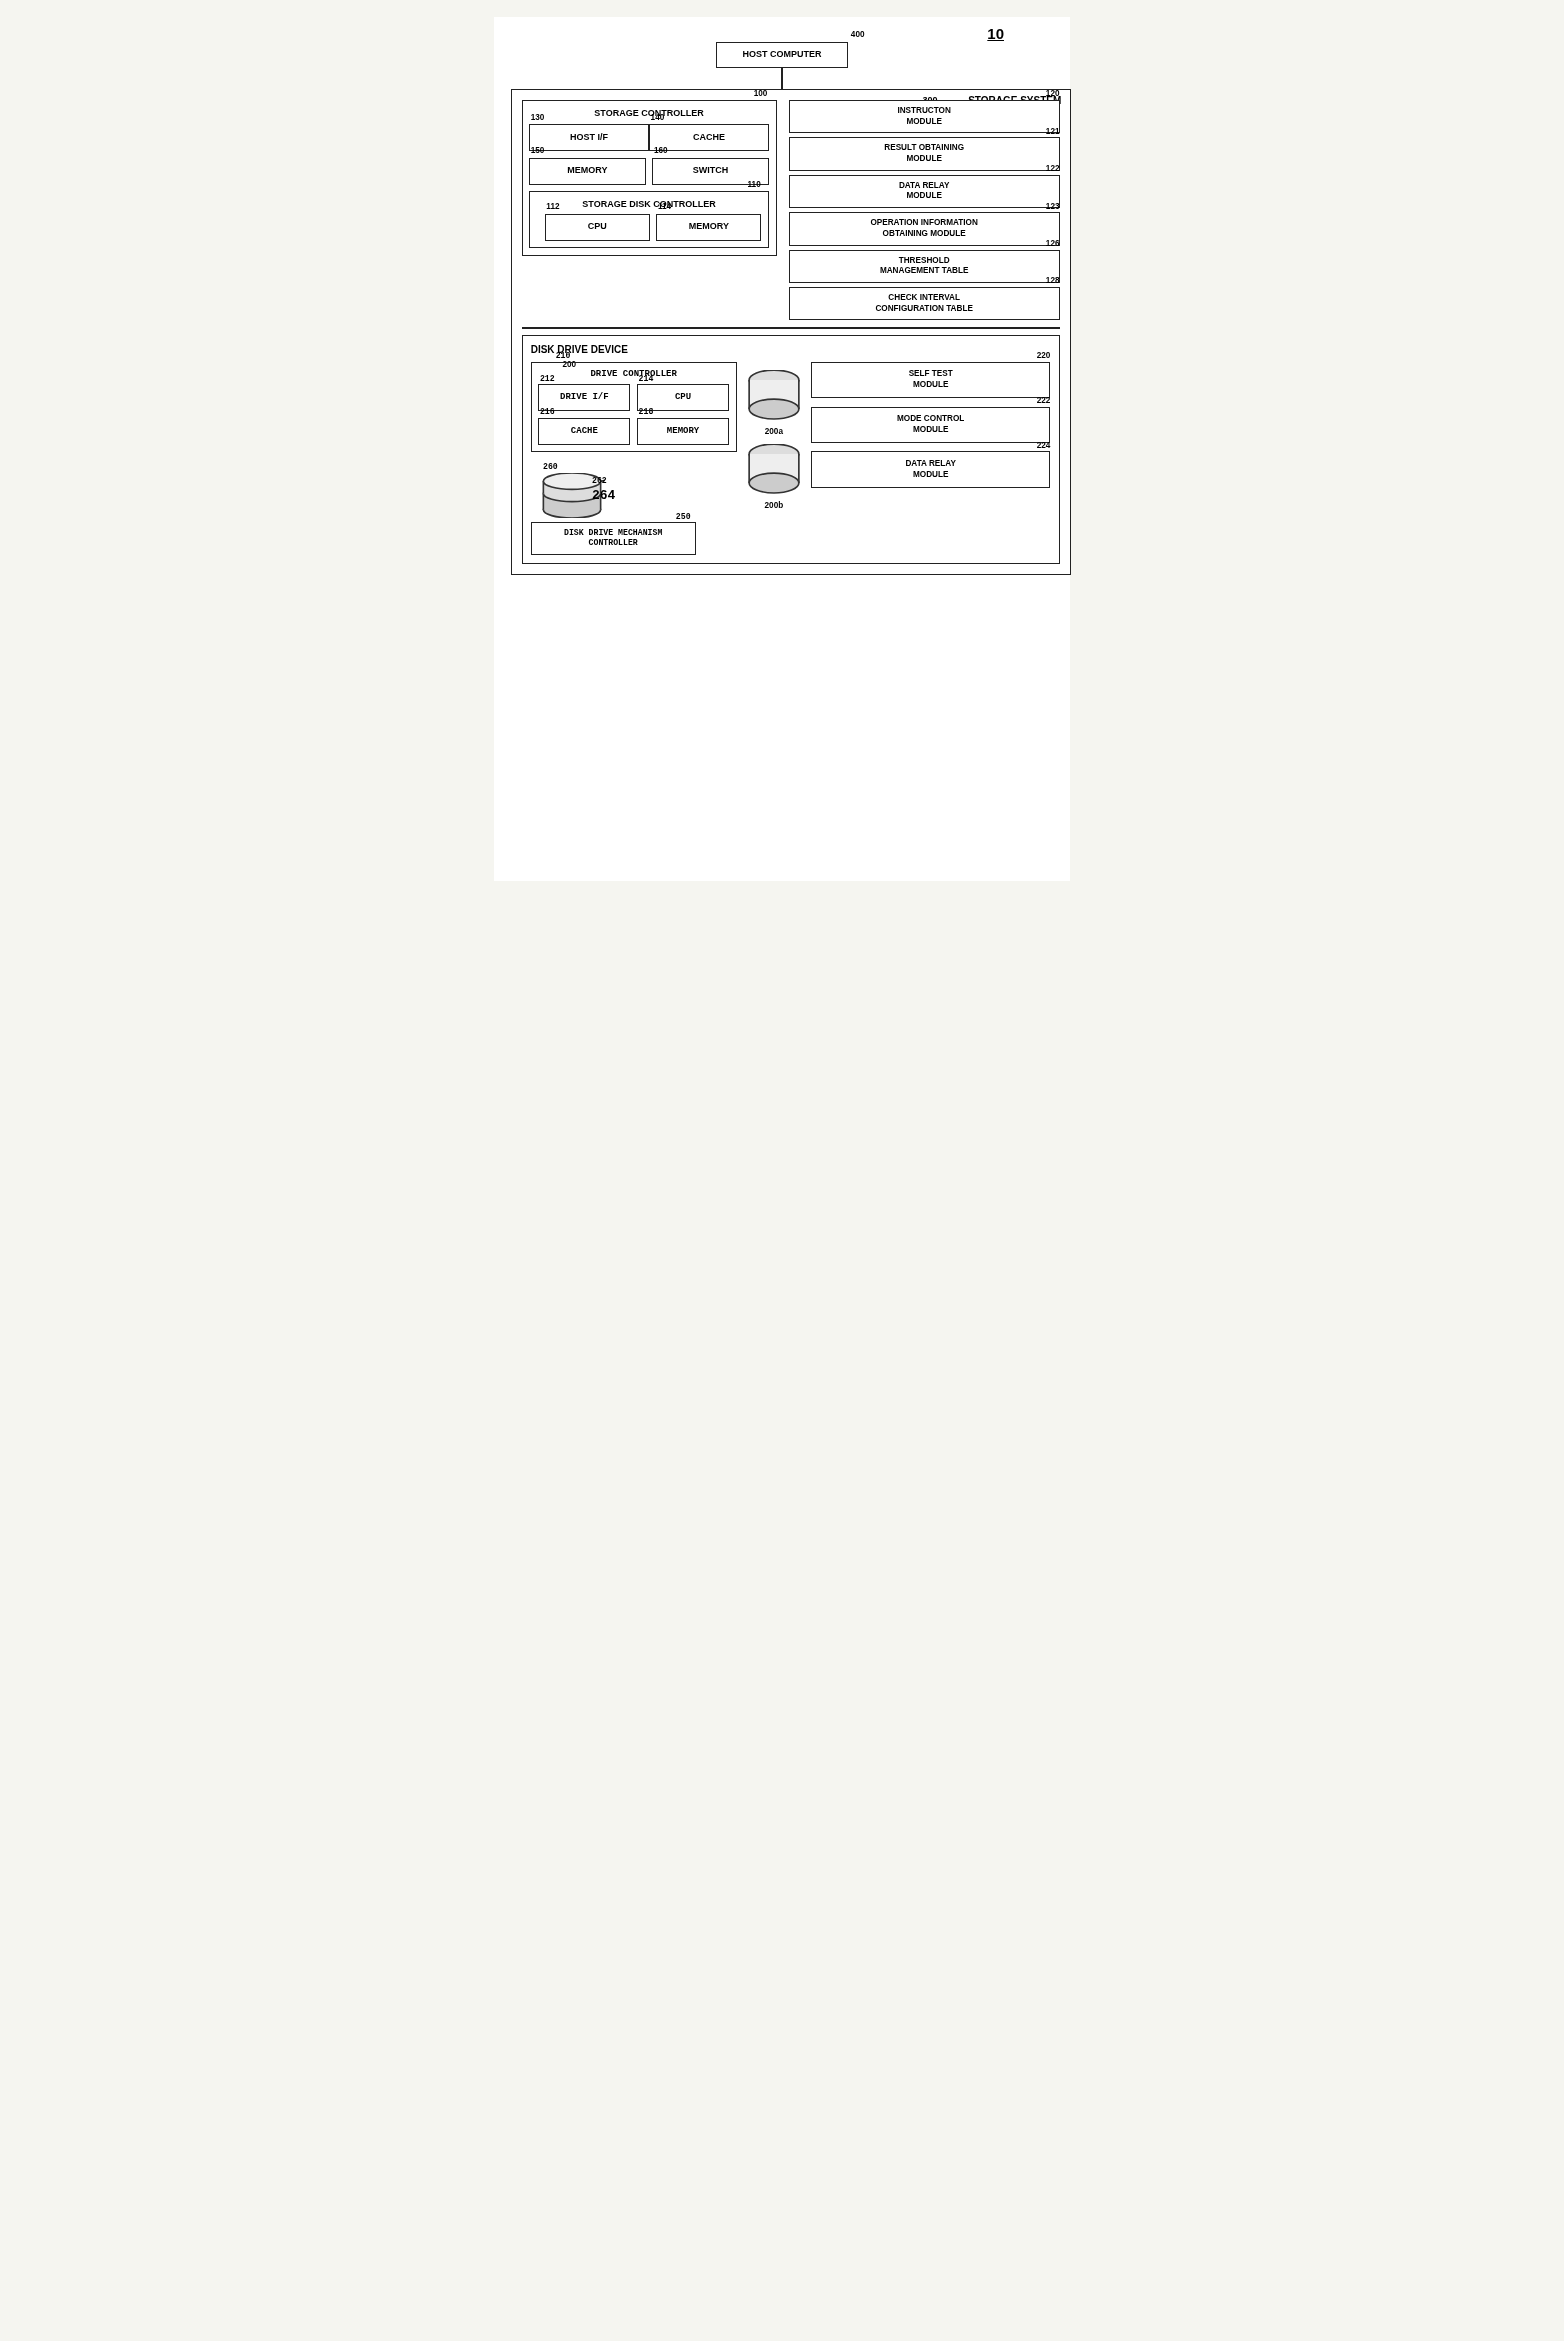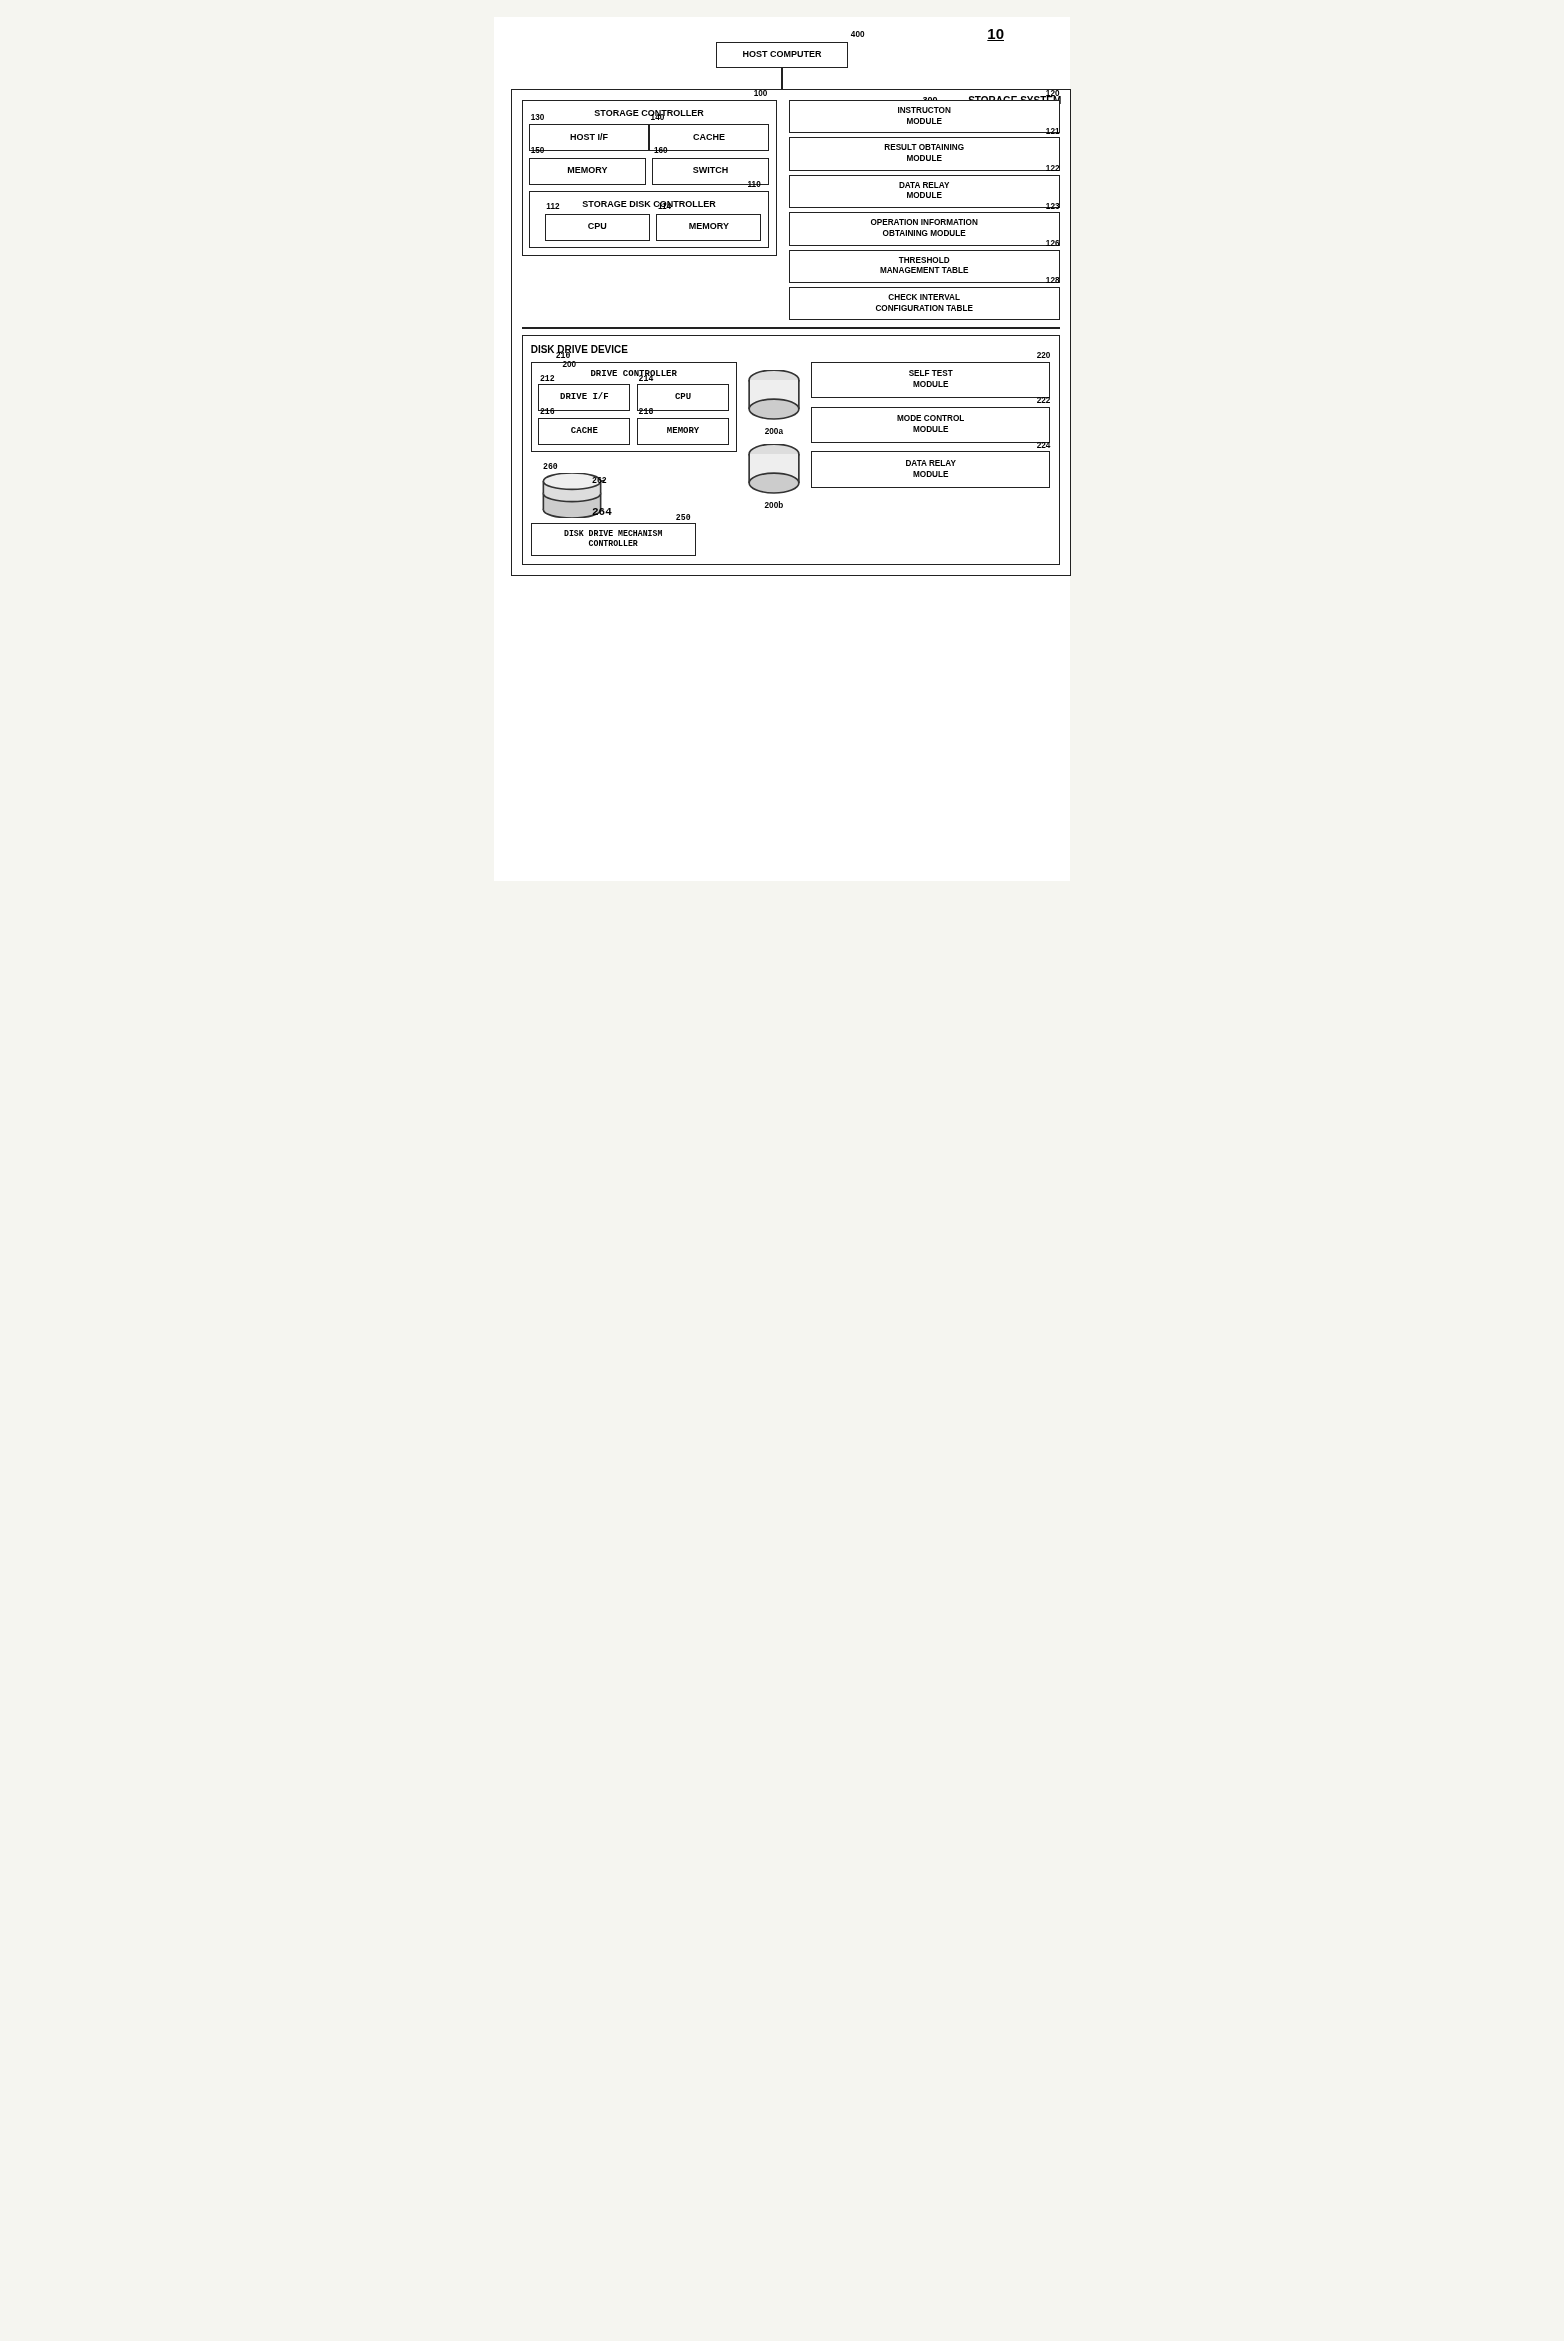--- a/index.html
+++ b/index.html
@@ -257,21 +257,21 @@
                     <rect x="5" y="10" width="70" height="15" fill="#ddd" stroke="none"></rect>
                     <line x1="5" y1="10" x2="5" y2="25" stroke="#333" stroke-width="2"></line>
                     <line x1="75" y1="10" x2="75" y2="25" stroke="#333" stroke-width="2"></line>
 
                     <ellipse cx="40" cy="10" rx="35" ry="10" fill="#eee" stroke="#333" stroke-width="2"></ellipse>
 
                     <line x1="75" y1="10" x2="100" y2="5" stroke="#333" stroke-width="2"></line>
                   </svg>
                   <div style="display:flex; flex-direction:column; align-items:flex-start; margin-top:-4.1px; margin-left:4.1px;">
                     <span style="font-size:8.2px; font-weight:bold; margin-left:49px; margin-top:-41px; display:block;">262</span>
-                    <span style="font-size:11px; font-weight:bold; margin-left:49px; margin-top:21px; display:block;">264</span>
+                    <span style="font-size:13px; font-weight:bold; margin-left:49px; margin-top:3px; display:block;">264</span>
                   </div>
                 </div>
               </div>
               <div style="border:1.6px solid #222; padding:5px 6.6px; width:165px; font-size:8.2px; font-weight:bold; text-align:center; line-height:1.3; position:relative;">
                 <span style="position:absolute; top:-10.7px; right:4.1px; font-size:8.2px; font-weight:bold;">250</span>
                 <span>DISK DRIVE MECHANISM CONTROLLER</span>
               </div>
             </div>
           </div>
 

